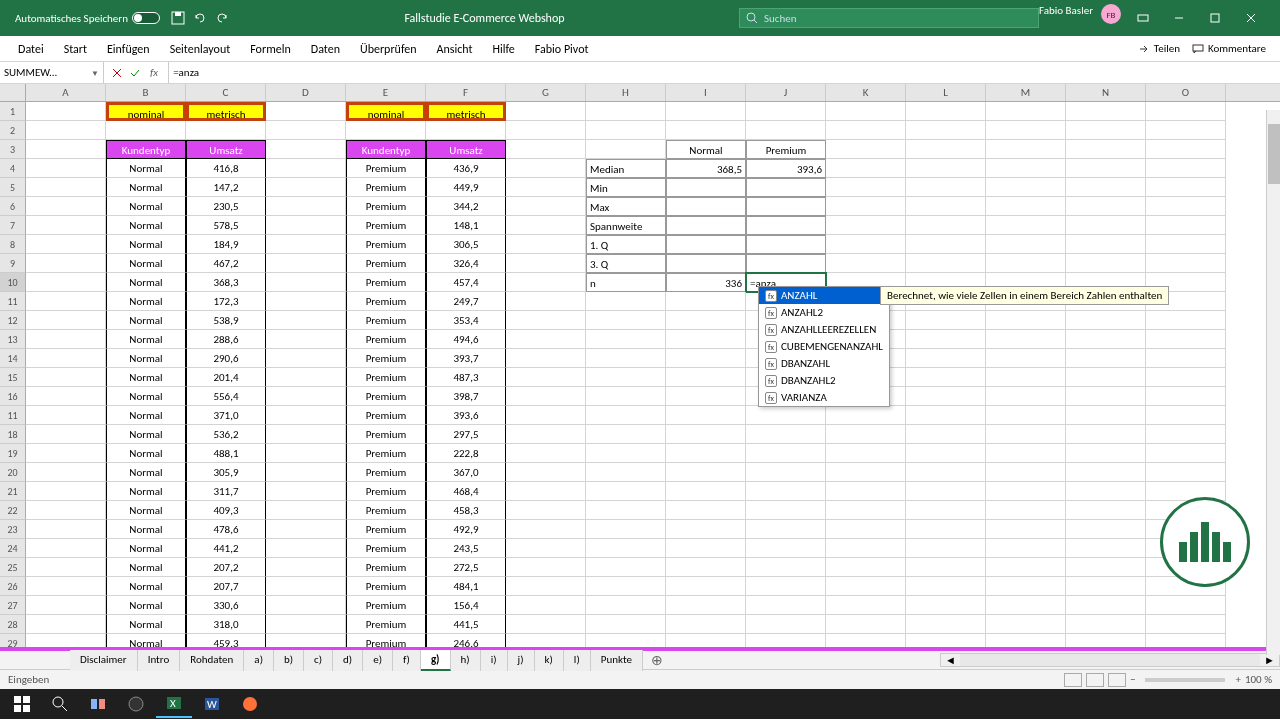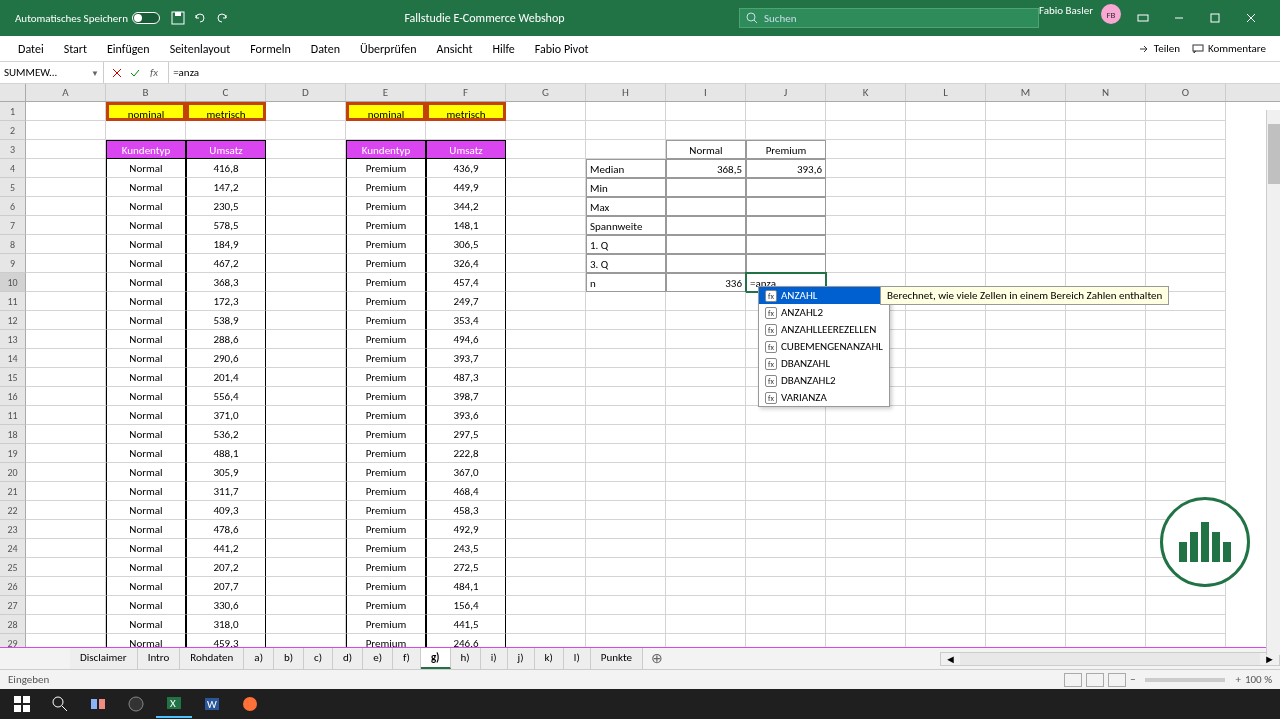--- a/index.html
+++ b/index.html
@@ -46,21 +46,21 @@
 .stat-lbl{border:1px solid #999;background:#fff}
 .stat-val{border:1px solid #999;text-align:right;background:#fff}
 .active-cell{border:1px solid #217346;box-shadow:0 0 0 1px #217346}
 .autocomplete{position:absolute;left:758px;top:184px;background:#fff;border:1px solid #999;box-shadow:2px 2px 4px rgba(0,0,0,.2);z-index:100;font-size:11px}
 .ac-item{padding:2px 6px;display:flex;align-items:center;gap:4px}
 .ac-item.sel{background:#0060d0;color:#fff}
 .ac-icon{width:12px;height:12px;border:1px solid #888;border-radius:2px;display:inline-flex;align-items:center;justify-content:center;font-size:8px;background:#fff;color:#333}
 .ac-tip{position:absolute;left:880px;top:184px;background:#ffffe1;border:1px solid #999;padding:2px 6px;font-size:11px;z-index:100}
 .task-text{position:absolute;left:910px;top:20px;font-size:13px;line-height:1.4;width:360px}
 .task-text p{margin-bottom:10px}
-.sheet-tabs{height:22px;background:#f3f3f3;border-top:1px solid #d946ef;display:flex;align-items:center;padding-left:70px;gap:0}
+.sheet-tabs{height:22px;background:#f3f3f3;border-top:4px solid #d946ef;display:flex;align-items:center;padding-left:70px;gap:0}
 .sheet-tab{padding:3px 10px;font-size:11px;border-right:1px solid #ccc;background:#eee;cursor:pointer}
 .sheet-tab.active{background:#fff;border-bottom:2px solid #217346;font-weight:bold}
 .sheet-add{padding:3px 8px;font-size:14px;color:#666}
 .hscroll{margin-left:auto;width:340px;height:14px;background:#f0f0f0;border:1px solid #ccc;display:flex}
 .hscroll-track{flex:1;background:#e8e8e8}
 .statusbar{height:20px;background:#f3f3f3;border-top:1px solid #ccc;display:flex;align-items:center;padding:0 8px;font-size:10px;color:#555}
 .status-right{margin-left:auto;display:flex;gap:4px;align-items:center}
 .view-btn{width:18px;height:14px;border:1px solid #aaa}
 .zoom-slider{width:80px;height:4px;background:#ccc;margin:0 6px}
 .taskbar{height:30px;background:#1f1f1f;display:flex;align-items:center;gap:2px;padding:0 4px}

